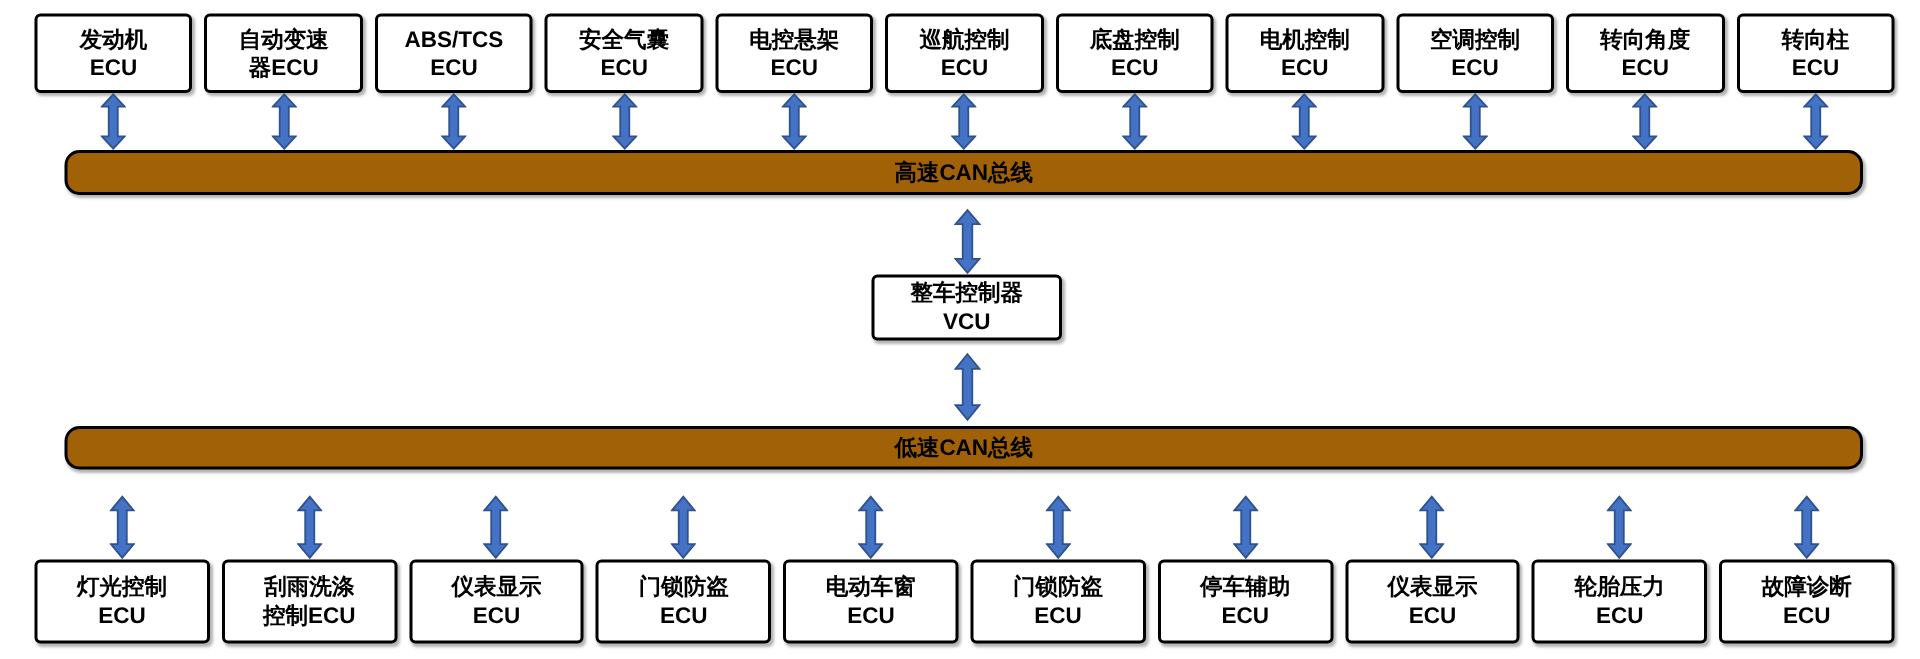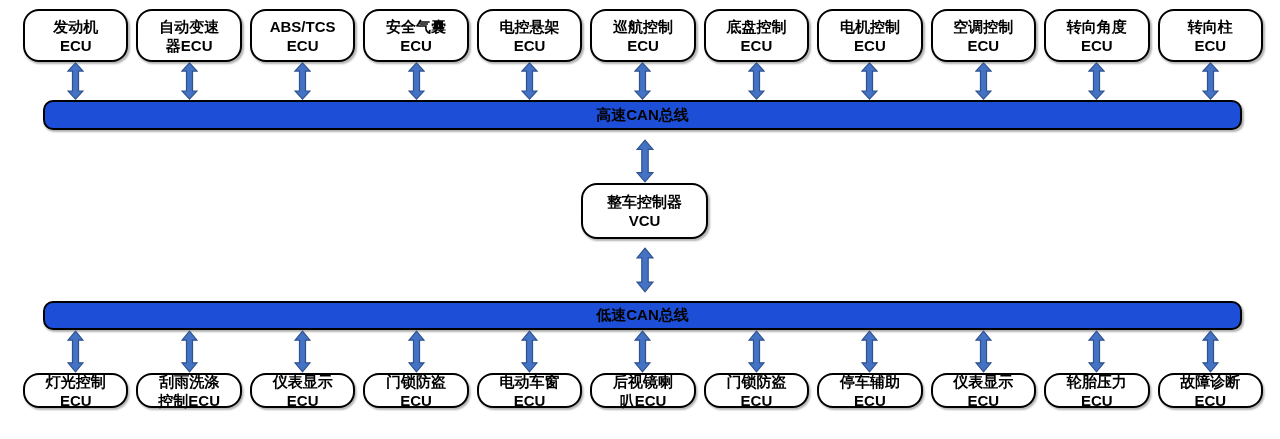--- a/index.html
+++ b/index.html
@@ -26,64 +26,64 @@
     flex: 1 1 0;
     min-width: 0;
     display: flex;
     flex-direction: column;
     align-items: center;
   }
   .ecu-row.bottom .col { flex-direction: column-reverse; }
   .box {
     box-sizing: border-box;
     border: 2.5px solid #000000;
-    border-radius: 16px;
+    border-radius: 4px;
     background: #ffffff;
     display: flex;
     flex-direction: column;
     align-items: center;
     justify-content: center;
     text-align: center;
     font-size: 15px;
     line-height: 19px;
     box-shadow: 1.5px 2px 2px rgba(0,0,0,0.30);
   }
   .ecu-box { width: 100%; }
   .ecu-row.top .ecu-box { height: 53px; }
-  .ecu-row.bottom .ecu-box { height: 35px; }
+  .ecu-row.bottom .ecu-box { height: 56px; }
   .arrow { display: block; flex: 0 0 auto; }
   .ecu-row.top .arrow { width: 17px; height: 38px; }
   .ecu-row.bottom .arrow { width: 17px; height: 43px; }
   .bus {
     position: absolute;
     left: 43px;
     width: 1199px;
     box-sizing: border-box;
     border: 2.5px solid #000000;
     border-radius: 10px;
-    background: #1d4ed8;
+    background: #a16207;
     display: flex;
     align-items: center;
     justify-content: center;
     font-size: 15px;
     box-shadow: 1.5px 2px 2px rgba(0,0,0,0.30);
   }
   .high-bus { top: 100px; height: 30px; }
-  .low-bus  { top: 301px; height: 29px; }
+  .low-bus  { top: 284px; height: 29px; }
   .mid-col {
     position: absolute;
     left: 581px;
     top: 130px;
     width: 127px;
     display: flex;
     flex-direction: column;
     align-items: center;
   }
   .vcu-arrow-top    { margin-top: 9px; width: 18px; height: 44px; }
-  .vcu-box          { width: 127px; height: 56px; }
+  .vcu-box          { width: 127px; height: 44px; }
   .vcu-arrow-bottom { margin-top: 8px; width: 18px; height: 46px; }
   .arrow path {
     fill: var(--arrow-fill, #4472C4);
     stroke: var(--arrow-stroke, #2F528F);
     stroke-width: 1.2;
     vector-effect: non-scaling-stroke;
   }
 </style>
 </head>
 <body>
@@ -267,29 +267,20 @@
   <div class="col">
     <div class="box ecu-box">
           <div>电动车窗</div>
           <div>ECU</div>
         </div>
     <svg class="arrow" viewBox="0 0 18 40" preserveAspectRatio="none" aria-hidden="true">
       <path d="M9 1 L17 9.5 L12.2 9.5 L12.2 30.5 L17 30.5 L9 39 L1 30.5 L5.8 30.5 L5.8 9.5 L1 9.5 Z"></path>
     </svg>
   </div>
 
-  <div class="col">
-    <div class="box ecu-box">
-          <div>后视镜喇</div>
-          <div>叭ECU</div>
-        </div>
-    <svg class="arrow" viewBox="0 0 18 40" preserveAspectRatio="none" aria-hidden="true">
-      <path d="M9 1 L17 9.5 L12.2 9.5 L12.2 30.5 L17 30.5 L9 39 L1 30.5 L5.8 30.5 L5.8 9.5 L1 9.5 Z"></path>
-    </svg>
-  </div>
 
   <div class="col">
     <div class="box ecu-box">
           <div>门锁防盗</div>
           <div>ECU</div>
         </div>
     <svg class="arrow" viewBox="0 0 18 40" preserveAspectRatio="none" aria-hidden="true">
       <path d="M9 1 L17 9.5 L12.2 9.5 L12.2 30.5 L17 30.5 L9 39 L1 30.5 L5.8 30.5 L5.8 9.5 L1 9.5 Z"></path>
     </svg>
   </div>

